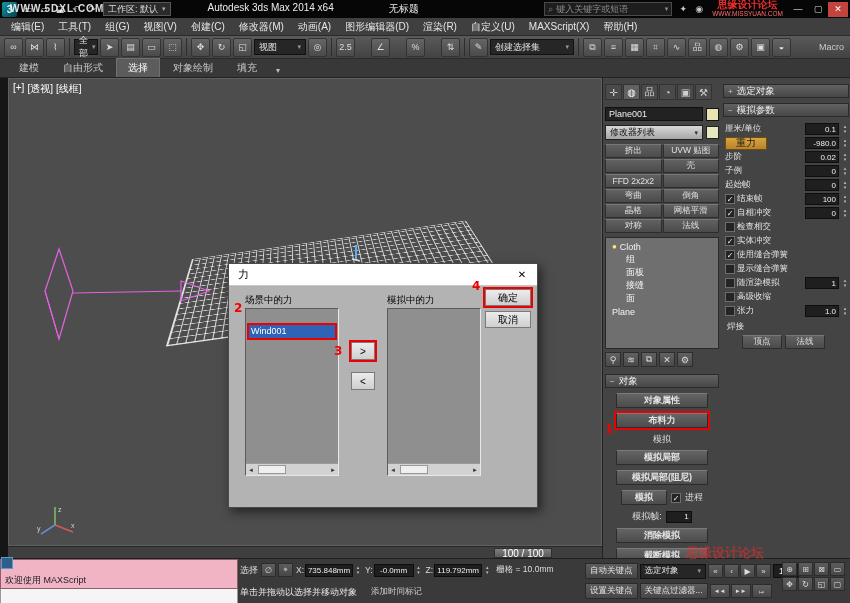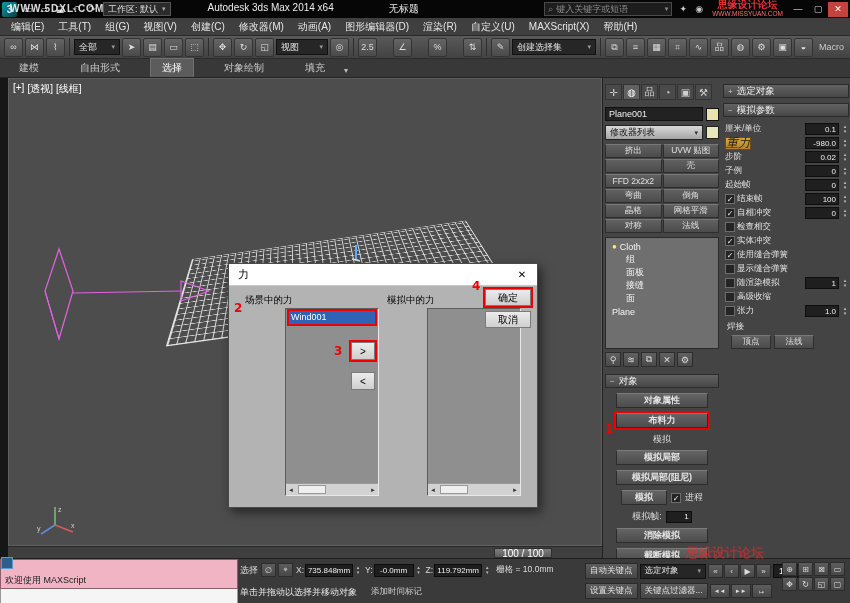--- a/index.html
+++ b/index.html
@@ -85,33 +85,33 @@
 .gcap{font-size:9px;color:#ddd;text-align:center;margin:3px 0 4px;}
 .inlinerow{display:flex;align-items:center;gap:4px;justify-content:center;margin-bottom:5px;font-size:9px;color:#ddd;}
 .inlinerow .pbtn{margin:0;width:46px;}
 .framerow{display:flex;align-items:center;gap:4px;justify-content:center;margin-bottom:5px;font-size:9px;color:#ddd;}
 .prow{display:flex;align-items:center;gap:2px;height:14px;font-size:8.5px;color:#e2e2e2;padding-left:2px;}
 .plabel{flex:1;white-space:nowrap;overflow:hidden;}
 .cb{width:10px;height:10px;background:#242424;border:1px solid #6e6e6e;flex:0 0 auto;line-height:9px;text-align:center;font-size:8px;color:#eee;}
 .cb.on::after{content:"✓";}
 .vfield{width:34px;height:12px;background:#1f1f1f;border:1px solid #0e0e0e;color:#efefef;font-size:8px;display:flex;align-items:center;justify-content:flex-end;padding:0 2px;flex:0 0 auto;}
 .spin{width:8px;font-size:5px;line-height:5px;color:#bbb;text-align:center;flex:0 0 auto;}
-.gravbtn{background:linear-gradient(#d8a53f,#b9832a);border:1px solid #6b4c12;color:#1a1a1a;font-size:12px;height:13px;display:flex;align-items:center;justify-content:center;padding:0 0;margin-right:auto;flex:0 0 auto;font-style:italic;}
+.gravbtn{background:linear-gradient(#d8a53f,#b9832a);border:1px solid #6b4c12;color:#1a1a1a;font-size:10px;height:13px;display:flex;align-items:center;justify-content:center;padding:0 10px;margin-right:auto;flex:0 0 auto;}
 .weldlabel{font-size:8.5px;color:#e2e2e2;margin:3px 0 2px 4px;}
-.weldrow{display:flex;gap:3px;margin-left:8px;}
+.weldrow{display:flex;gap:3px;margin-left:19px;}
 .weldbtn{width:40px;height:14px;background:linear-gradient(#616161,#4b4b4b);border:1px solid #2d2d2d;border-top-color:#777;color:#e0e0e0;font-size:8.5px;display:flex;align-items:center;justify-content:center;}
 
 
 #forces-dialog{position:absolute;left:228px;top:263px;width:310px;height:245px;background:#b3b3b3;border:1px solid #4a4a4a;box-shadow:3px 4px 10px rgba(0,0,0,.55);z-index:40;}
 .dtitle{height:22px;background:#fff;display:flex;align-items:center;padding-left:9px;font-size:11px;color:#000;border-bottom:1px solid #c9c9c9;}
 .dclose{margin-left:auto;width:30px;height:22px;display:flex;align-items:center;justify-content:center;font-size:10px;color:#000;}
 .dlabel{position:absolute;font-size:9.5px;color:#000;}
 .l1{left:16px;top:30px;}
 .l2{left:158px;top:30px;}
-.lbox{position:absolute;width:94px;height:188px;background:#8f8f8f;border:1px solid;border-color:#5c5c5c #e8e8e8 #e8e8e8 #5c5c5c;padding-top:2px;margin-left:40px;}
+.lbox{position:absolute;width:94px;height:168px;background:#8f8f8f;border:1px solid;border-color:#5c5c5c #e8e8e8 #e8e8e8 #5c5c5c;padding-top:16px;}
 .b1{left:16px;top:44px;}
 .b2{left:158px;top:44px;}
 .it{height:13px;font-size:9px;color:#000;line-height:13px;padding:0 2px;margin:0 3px;}
 .it.sel{background:#2f63b5;color:#fff;box-shadow:0 0 0 2px #ee0000;}
 .hscroll{position:absolute;left:0;right:0;bottom:0;height:12px;background:#d2d2d2;border-top:1px solid #9a9a9a;display:flex;align-items:center;justify-content:space-between;font-size:6px;color:#333;padding:0 2px;}
 .thumb{position:absolute;left:12px;top:1px;width:28px;height:9px;background:#efefef;border:1px solid #999;}
 .dbtn{position:absolute;background:linear-gradient(#ececec,#cfcfcf);border:1px solid #7a7a7a;font-size:10px;color:#000;display:flex;align-items:center;justify-content:center;}
 .badd{left:122px;top:78px;width:24px;height:18px;}
 .brem{left:122px;top:108px;width:24px;height:18px;}
 .bok{left:256px;top:25px;width:46px;height:17px;}
@@ -204,21 +204,21 @@
     <span class="mitem">帮助(H)</span>
   </div>
 
 <div id="toolbar">
   <span style="display:flex;gap:2px;">
       <span class="tbtn">∞</span>
       <span class="tbtn">⋈</span>
       <span class="tbtn">⌇</span>
     </span>
   <span class="sep"></span>
-  <div class="tdd" style="width:46px;">
+  <div class="tdd" style="width:24px;">
     <span>全部</span>
     <span class="arrow">▾</span>
   </div>
   <span style="display:flex;gap:2px;">
       <span class="tbtn">➤</span>
       <span class="tbtn">▤</span>
       <span class="tbtn">▭</span>
       <span class="tbtn">⬚</span>
     </span>
   <span class="sep"></span>
@@ -255,21 +255,21 @@
       <span class="tbtn">品</span>
       <span class="tbtn">◍</span>
       <span class="tbtn">⚙</span>
       <span class="tbtn">▣</span>
       <span class="tbtn">◒</span>
     </span>
   <span class="macro">Macro</span>
 </div>
 
 <div id="ribbon">
-  <span style="display:flex;gap:19px;align-items:center;">
+  <span style="display:flex;gap:2px;align-items:center;">
 
   <span class="rtab">建模</span>
       <span class="rtab">自由形式</span>
       <span class="rtab on">选择</span>
       <span class="rtab">对象绘制</span>
       <span class="rtab">填充</span>
     </span>
   <span class="rcol">▾</span>
 </div>
 

